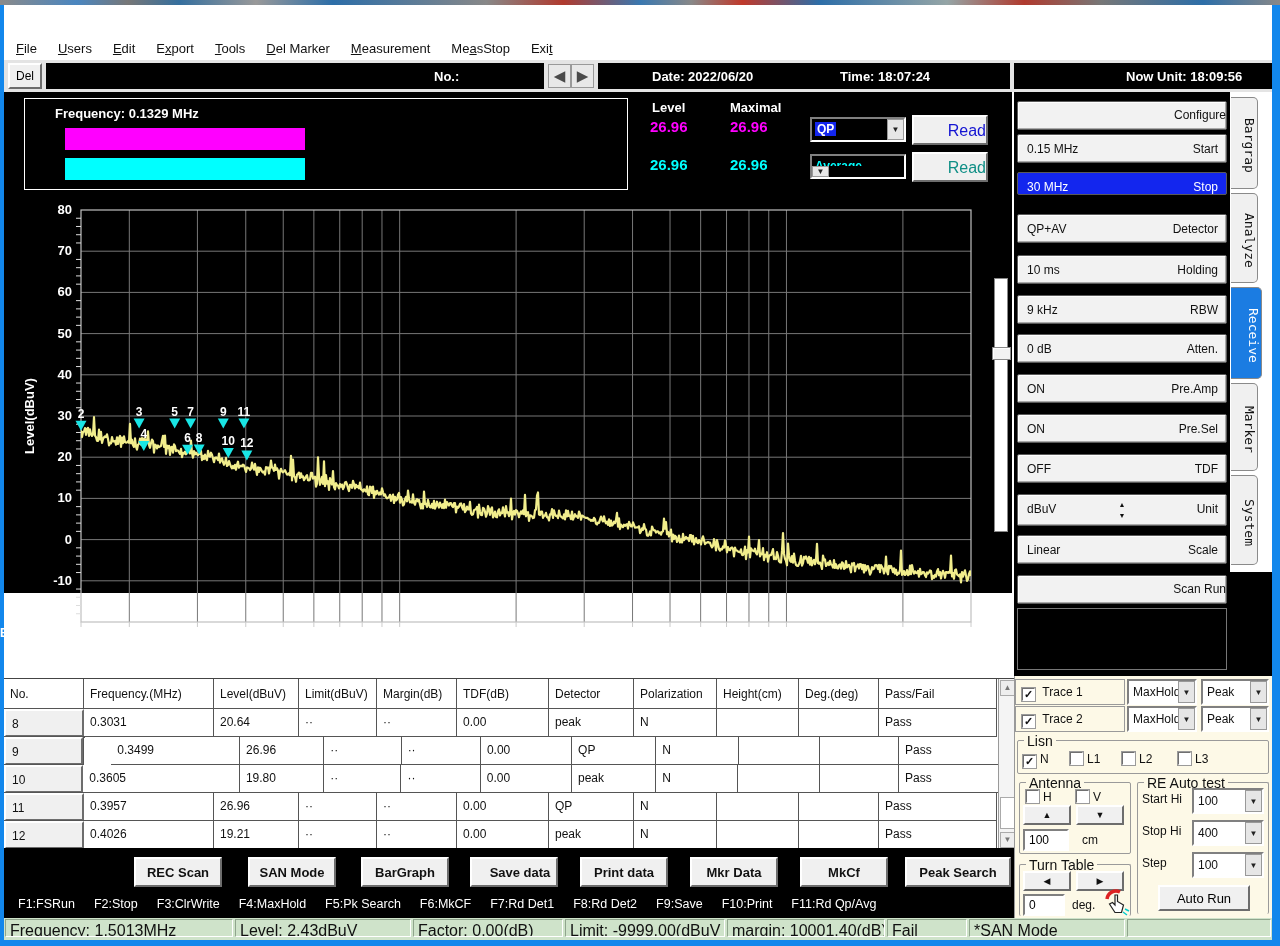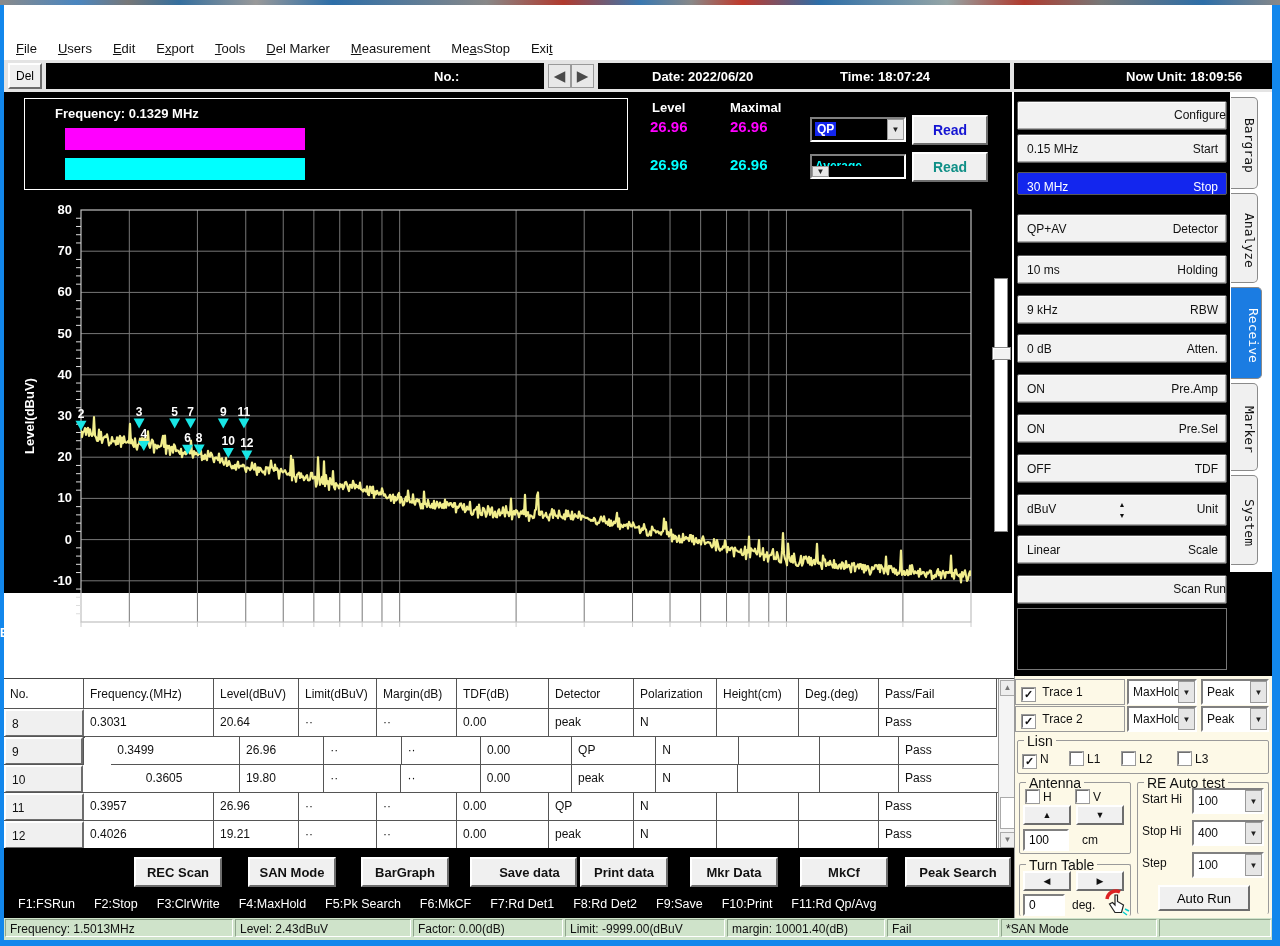--- a/index.html
+++ b/index.html
@@ -46,21 +46,21 @@
   #bg-freq { position:absolute; left:30px; top:7px; color:#fff; font-weight:bold; font-size:13px; }
   .bg-bar { position:absolute; left:40px; height:22px; }
   #bg-bar1 { top:29px; }
   #bg-bar2 { top:59px; }
 
   .ro-head { position:absolute; color:#fff; font-weight:bold; font-size:13px; top:8px;}
   .ro-val { position:absolute; font-weight:bold; font-size:15px; }
   .combo-dark { position:absolute; width:96px; height:25px; background:#000; border:2px solid; border-color:#808080 #fff #fff #808080; display:flex; }
   .combo-dark .txt { flex:1; font-size:12px; font-weight:bold; padding:3px 2px 0 3px; white-space:nowrap; overflow:hidden;}
   .combo-btn { width:17px; background:#e6e6e6; border:1px solid #999; color:#222; font-size:8px; display:flex; align-items:center; justify-content:center; }
-  .read-btn { position:absolute; width:76px; height:30px; background:#f0f0f0; border:2px solid; border-color:#fff #6d6d6d #6d6d6d #fff; font-size:14px; font-weight:bold; text-align:center; line-height:25px; }
+  .read-btn { position:absolute; width:76px; height:30px; background:#f0f0f0; border:2px solid; border-color:#fff #6d6d6d #6d6d6d #fff; font-size:16px; font-weight:normal; text-align:right; line-height:25px; }
 
   #chart-wrap { position:absolute; left:0; top:104px; width:1008px; height:480px; }
   #chart-slider { position:absolute; left:990px; top:186px; width:14px; height:254px; background:#fff; border:1px solid #888; }
   #chart-slider .thumb { position:absolute; left:-3px; top:68px; width:19px; height:13px; background:#f2f2f2; border:1px solid #888; box-shadow: inset 1px 1px 0 #fff; }
 
   
   #side-panel { left:1014px; top:92px; width:216px; height:584px; background:#000; }
   .side-btn { position:absolute; left:3px; width:210px; height:29px; background:#f2f2f2;
     border:1px solid #5a5a5a; border-radius:2px; box-shadow: inset 1px 1px 0 #fff, inset -1px -1px 0 #aaa;
     font-size:12px; color:#111; }
@@ -110,24 +110,24 @@
   #auto-run { position:absolute; width:92px; height:26px; background:#f0f0f0; border:2px solid; border-color:#fff #6d6d6d #6d6d6d #fff;
     font-size:13px; text-align:center; line-height:21px; }
 
   
   #bottom-bar { left:4px; top:848px; width:1010px; height:42px; background:#000; }
   .bb-btn { position:absolute; top:9px; height:30px; background:#f0f0f0; border:2px solid; border-color:#fff #6d6d6d #6d6d6d #fff;
     font-size:13px; font-weight:bold; text-align:center; color:#111; }
   #fkey-bar { left:4px; top:890px; width:1010px; height:28px; background:#000; color:#fff; font-size:12.5px;
     display:flex; align-items:center; padding-left:14px; gap:19px; white-space:nowrap; }
   #status-bar { left:4px; top:918px; width:1268px; height:22px; background:#cfe3ca; display:flex; gap:2px; padding:1px; }
-  .seg { height:18px; border:1px solid; border-color:#8fa58c #fff #fff #8fa58c; font-size:12px; color:#111;
+  .seg { height:18px; border:1px solid; border-color:#8fa58c #fff #fff #8fa58c; font-size:16px; color:#111;
     padding:2px 0 0 4px; white-space:nowrap; overflow:hidden; background:#cfe3ca;}
   .seg:nth-child(1){width:228px} .seg:nth-child(2){width:176px} .seg:nth-child(3){width:150px}
-  .seg:nth-child(4){width:160px} .seg:nth-child(5){width:158px} .seg:nth-child(6){width:112px}
+  .seg:nth-child(4){width:160px} .seg:nth-child(5){width:158px} .seg:nth-child(6){width:80px}
   .seg:nth-child(7){width:156px} .seg:nth-child(8){flex:1}
 
   #edge-remnant { left:0; top:626px; width:7px; overflow:hidden; color:#fff; font-size:12px; font-weight:bold; z-index:60; }
 </style>
 </head>
 <body>
 
 <div id="app">
 
   <div id="top-strip" class="abs"></div>
@@ -448,21 +448,21 @@
           <div class="tcell" style="width: 80px;">··</div>
           <div class="tcell" style="width: 92px;">0.00</div>
           <div class="tcell" style="width: 85px;">QP</div>
           <div class="tcell" style="width: 83px;">N</div>
           <div class="tcell" style="width: 82px;"></div>
           <div class="tcell" style="width: 80px;"></div>
           <div class="tcell" style="width: 118px;">Pass</div>
         </div>
         <div class="trow">
           <div class="tcell rowhead" style="width: 80px;">10</div>
-          <div class="tcell" style="width: 158px; text-align: center;">0.3605</div>
+          <div class="tcell" style="width: 158px;">0.3605</div>
           <div class="tcell" style="width: 85px;">19.80</div>
           <div class="tcell" style="width: 78px;">··</div>
           <div class="tcell" style="width: 80px;">··</div>
           <div class="tcell" style="width: 92px;">0.00</div>
           <div class="tcell" style="width: 85px;">peak</div>
           <div class="tcell" style="width: 83px;">N</div>
           <div class="tcell" style="width: 82px;"></div>
           <div class="tcell" style="width: 80px;"></div>
           <div class="tcell" style="width: 118px;">Pass</div>
         </div>
@@ -597,21 +597,21 @@
           <path d="M19 23 l4 3 M21 20 l4 2" stroke="#00cccc" stroke-width="1.4"></path>
         </svg>
       </span>
     </div>
   </div>
 
   <div id="bottom-bar" class="abs">
       <button class="bb-btn" style="left: 130px; width: 88px;">REC Scan</button>
       <button class="bb-btn" style="left: 244px; width: 88px;">SAN Mode</button>
       <button class="bb-btn" style="left: 357px; width: 88px;">BarGraph</button>
-      <button class="bb-btn" style="left: 466px; width: 107px; padding-left: 12px;">Save data</button>
+      <button class="bb-btn" style="left: 466px; width: 88px; padding-left: 12px;">Save data</button>
       <button class="bb-btn" style="left: 576px; width: 88px;">Print data</button>
       <button class="bb-btn" style="left: 686px; width: 88px;">Mkr Data</button>
       <button class="bb-btn" style="left: 796px; width: 88px;">MkCf</button>
       <button class="bb-btn" style="left: 901px; width: 106px;">Peak Search</button>
     </div>
   <div id="fkey-bar" class="abs">
       <span>F1:FSRun</span>
       <span>F2:Stop</span>
       <span>F3:ClrWrite</span>
       <span>F4:MaxHold</span>

